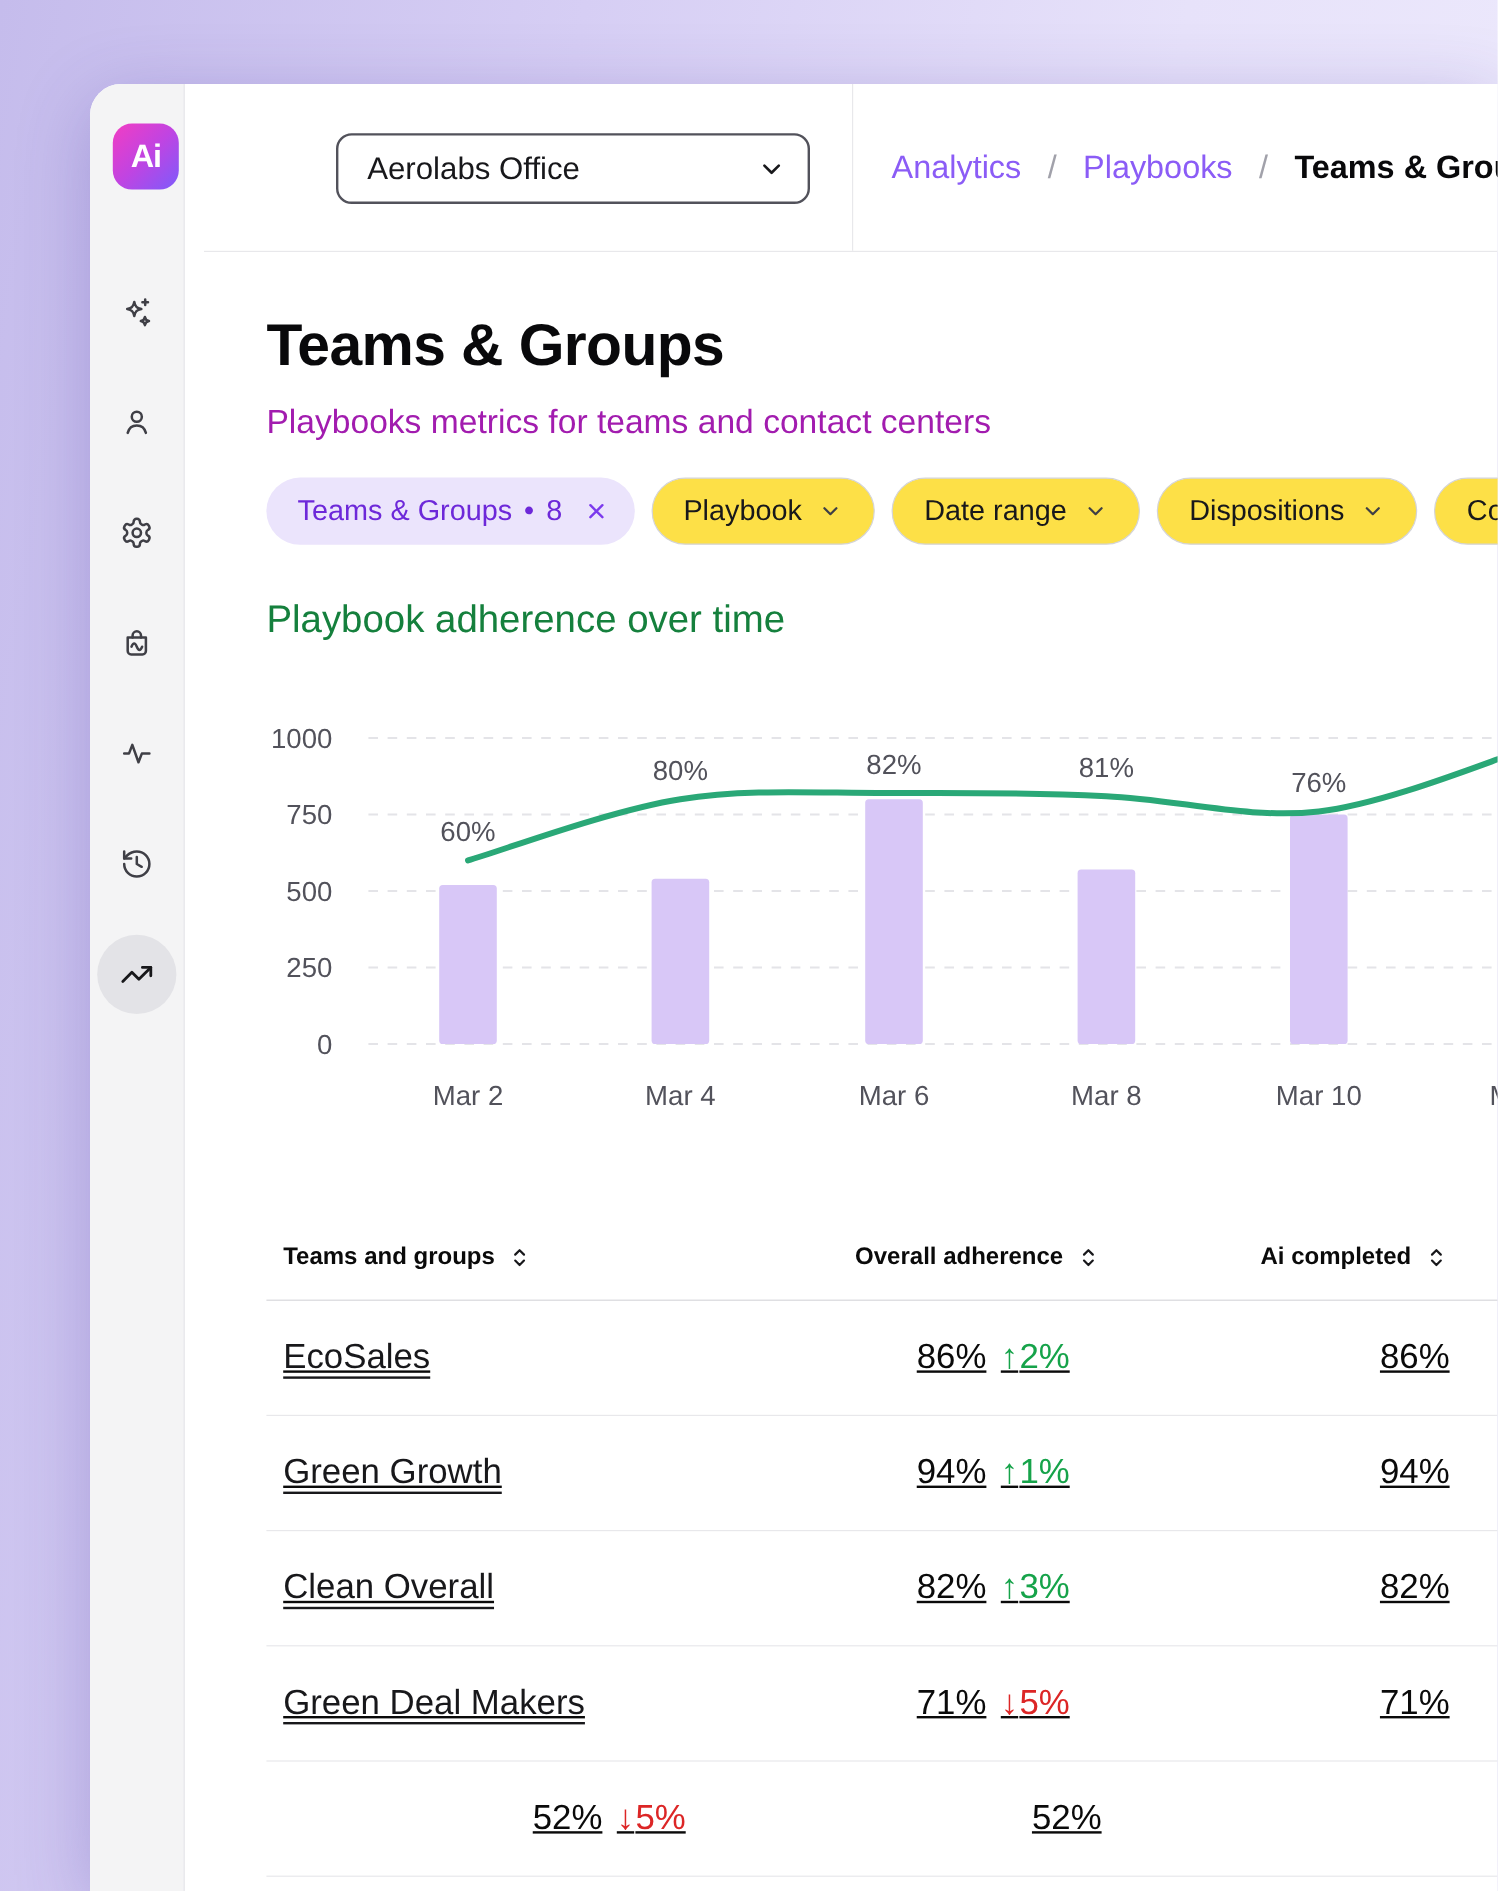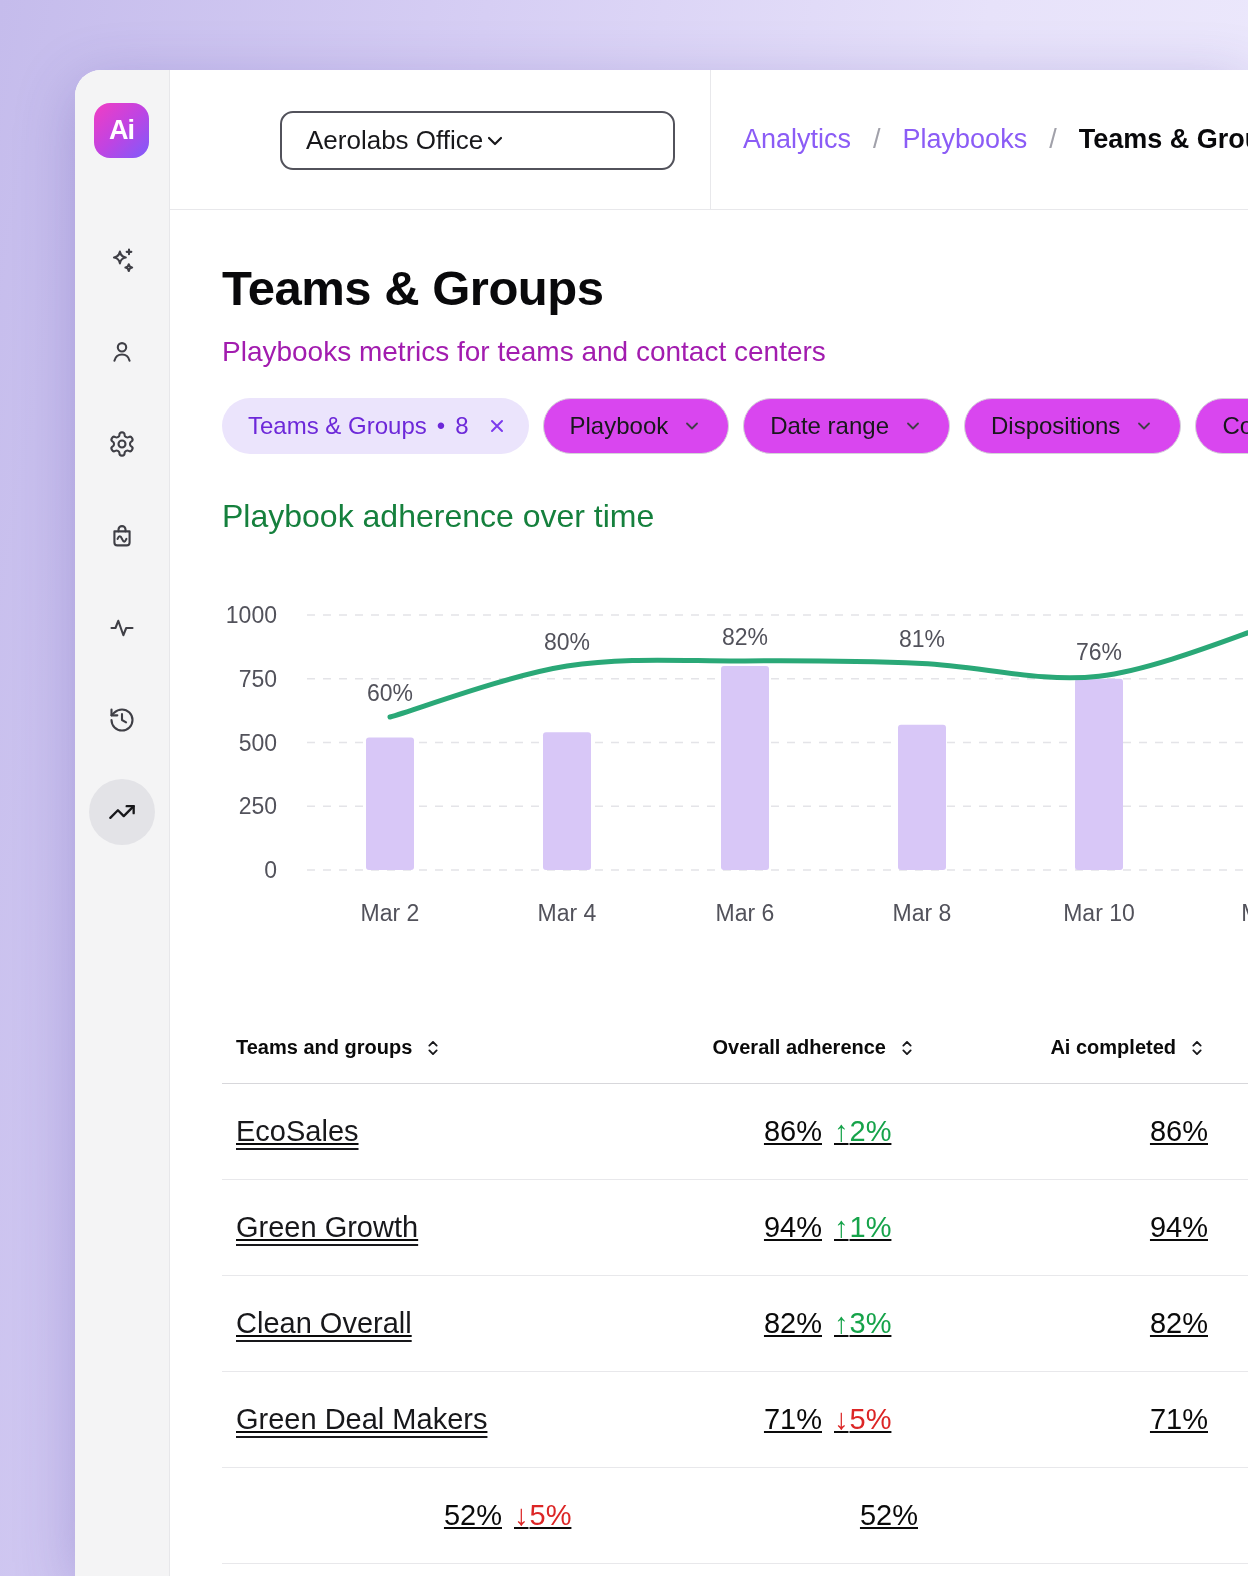--- a/index.html
+++ b/index.html
@@ -9,55 +9,55 @@
     background:linear-gradient(100deg,#c5bcec 0%,#d6cef4 32%,#e7e2fa 65%,#efecfd 100%);
     font-family:"Liberation Sans",sans-serif;
     color:#0a0a0a;
   }
   .window{
     position:absolute;left:75px;top:70px;width:1173px;height:1506px;
     background:#fff;border-top-left-radius:26px;overflow:hidden;
     box-shadow:0 14px 60px rgba(70,50,160,.28);
   }
   
-  .sidebar{position:absolute;left:0;top:0;bottom:0;width:95px;background:#f4f4f5;border-right:1px solid #e7e7ea;}
+  .sidebar{position:absolute;left:0;top:0;bottom:0;width:79px;background:#f4f4f5;border-right:1px solid #e7e7ea;}
   .logo{
     position:absolute;left:19px;top:33px;width:55px;height:55px;border-radius:16px;
     background:linear-gradient(135deg,#f23dc3 0%,#c044e2 50%,#7d5bfb 100%);
     display:flex;align-items:center;justify-content:center;
     color:#fff;font-weight:800;font-size:27px;letter-spacing:-1px;cursor:pointer;border:none;
   }
   .nav{position:absolute;top:157px;left:0;right:0;display:flex;flex-direction:column;align-items:center;gap:26px;}
   .nav-item{width:66px;height:66px;border:none;background:transparent;border-radius:50%;
     display:flex;align-items:center;justify-content:center;color:#3f3f46;cursor:pointer;}
   .nav-item.active{background:#e3e3e7;color:#18181b;}
   .nav-item svg{width:28px;height:28px;display:block;}
   
   .topbar{position:absolute;left:95px;top:0;width:1078px;height:140px;background:#fff;border-bottom:1px solid #e8e8eb;}
   .workspace{
     position:absolute;left:110px;top:41px;width:395px;height:59px;
     border:2px solid #52525b;border-radius:13px;background:#fff;
-    display:flex;align-items:center;
+    display:flex;align-items:center;justify-content:space-between;
     padding:0 18px 0 24px;font-size:26px;color:#18181b;font-family:inherit;cursor:pointer;
   }
   .workspace svg{width:24px;height:24px;color:#18181b;display:block;}
   .topbar-divider{position:absolute;left:540px;top:0;width:1px;height:139px;background:#e8e8eb;}
   .breadcrumb{position:absolute;left:573px;top:0;height:139px;display:flex;align-items:center;gap:22px;font-size:27px;white-space:nowrap;}
   .bc-item{color:#8b5cf6;cursor:pointer;}
   .bc-item.current{color:#09090b;font-weight:600;cursor:default;}
   .bc-sep{color:#a1a1aa;}
   
   .page-title{position:absolute;left:147px;top:190px;font-size:49px;font-weight:700;letter-spacing:-.5px;color:#09090b;}
   .page-subtitle{position:absolute;left:147px;top:266px;font-size:28px;color:#a21caf;}
   .chips{position:absolute;left:147px;top:328px;display:flex;gap:14px;height:56px;white-space:nowrap;}
   .chip{height:56px;border-radius:28px;display:inline-flex;align-items:center;font-size:24px;font-family:inherit;cursor:pointer;}
   .chip.selected{background:#ebe4fc;color:#6d28d9;padding:0 22px 0 26px;gap:10px;border:none;font-weight:500;}
   .chip .chip-x{display:flex;margin-left:8px;color:#7c3aed;}
   .chip .chip-x svg{width:20px;height:20px;display:block;}
-  .chip.outline{background:#d946ef;border:1px solid #d4d4d8;color:#18181b;padding:0 26px;gap:14px;}
+  .chip.outline{background:#fde047;border:1px solid #d4d4d8;color:#18181b;padding:0 26px;gap:14px;}
   .chip .chev{display:flex;color:#3f3f46;}
   .chip .chev svg{width:20px;height:20px;display:block;}
   .chip.clipped{min-width:230px;justify-content:flex-start;}
   .section-title{position:absolute;left:147px;top:428px;font-size:32px;font-weight:400;color:#15803d;}
   
   .chart{position:absolute;left:147px;top:518px;width:1101px;height:345px;}
   .chart svg text{font-family:"Liberation Sans",sans-serif;}
   
   .table{position:absolute;left:147px;top:942px;width:1026px;}
   .thead,.trow{display:grid;grid-template-columns:1fr 320px 290px;align-items:center;padding:0 40px 0 14px;}

